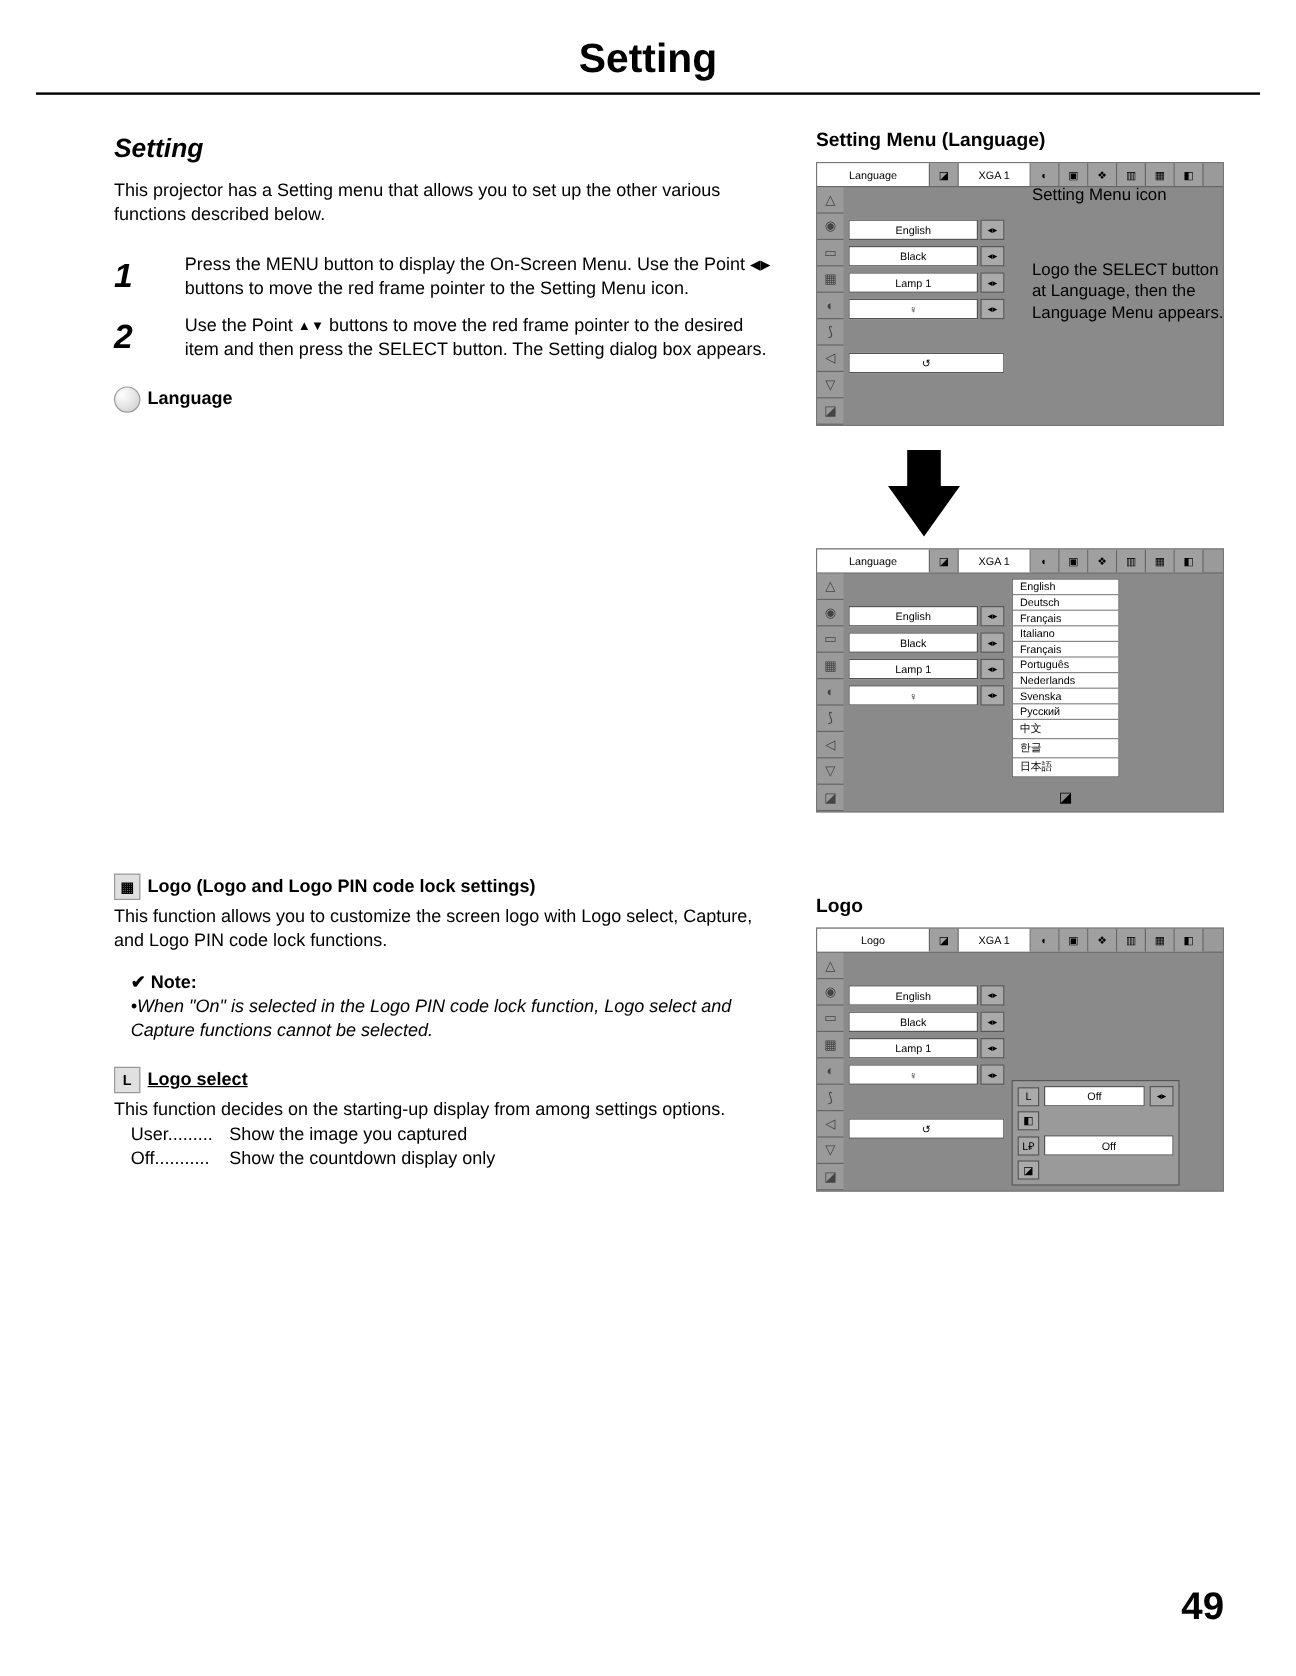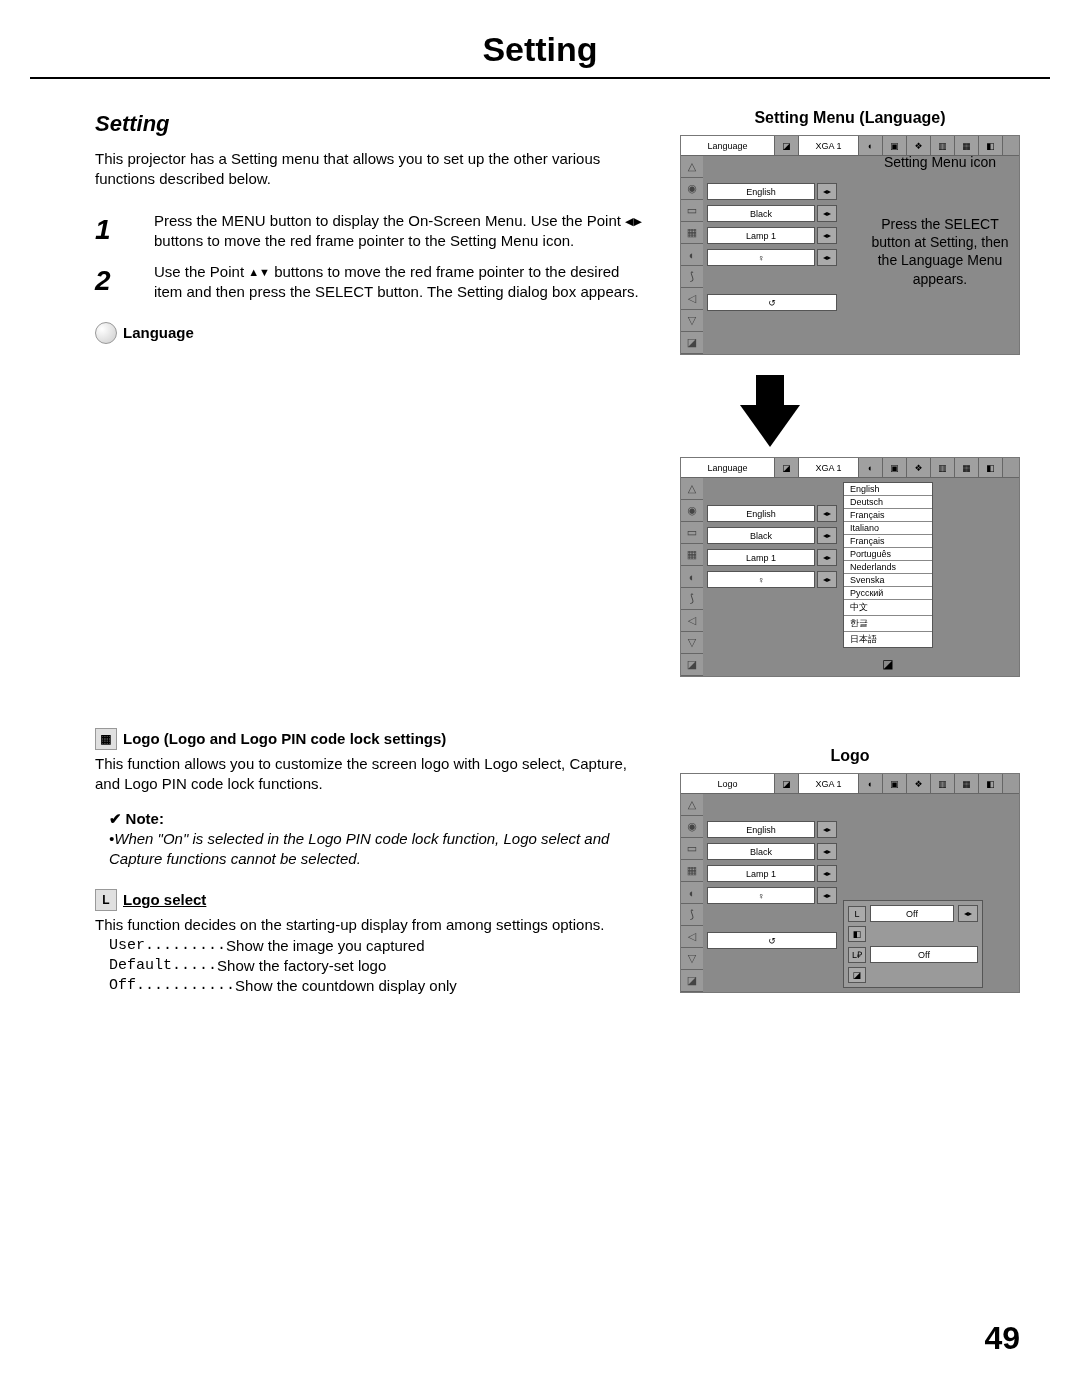--- a/index.html
+++ b/index.html
@@ -70,22 +70,22 @@
     background: radial-gradient(circle at 30% 30%, #fff, #ccc);
     display:inline-block;
   }
   .para { margin-bottom: 14px; }
   .note-block { margin: 10px 0 14px 14px; }
   .note-label::before { content: "✔"; margin-right: 4px; }
   .note-label { font-weight: bold; }
   .note-text { font-style: italic; }
   .dotlist { margin-left: 14px; }
   .dotlist .row { display:flex; }
-  .dotlist .term { min-width: 82px; font-family: Liberation Mono, monospace; }
-  .right-heading { font-weight: bold; font-size: 16px; margin-bottom: 8px; text-align: center; }
+  .dotlist .term { min-width: 82px; }
+  .right-heading { font-weight: bold; font-size: 16px; margin-bottom: 8px; }
   .page-num {
     position: absolute;
     bottom: 40px;
     right: 60px;
     font-size: 32px;
     font-weight: bold;
     margin-top: 36px;
   }
   .underline { text-decoration: underline; }
 
@@ -179,21 +179,20 @@
   .big-arrow::before {
     content:"";
     position:absolute;
     top:-72px; left:-14px;
     width:28px; height:32px;
     background:#000;
   }
   .callout {
     font-size:14px;
     line-height:1.3;
-    text-align:center;
   }
   .osd-wrapper1 { position:relative; }
   .callout1 { position:absolute; top:18px; left:180px; width:160px; }
   .callout2 { position:absolute; top:80px; left:180px; width:160px; }
   .logo-sub {
     display:flex;
     flex-direction:column;
     gap:4px;
     border:1px solid #555;
     padding:4px;
@@ -254,24 +253,20 @@
 
     <div class="sub-heading">
       <span class="icon-box">L</span>
       <span class="underline">Logo select</span>
     </div>
     <p>This function decides on the starting-up display from among settings options.</p>
     <div class="dotlist">
       <div class="row">
         <span class="term"><span>User</span><span>.........</span></span>
         <span>Show the image you captured</span>
-      </div>
-      <div class="row">
-        <span class="term"><span>Default</span><span>.....</span></span>
-        <span>Show the factory-set logo</span>
       </div>
       <div class="row">
         <span class="term"><span>Off</span><span>...........</span></span>
         <span>Show the countdown display only</span>
       </div>
     </div>
   </div>
 
   <div class="right-col">
     <div class="right-heading">Setting Menu (Language)</div>
@@ -325,21 +320,21 @@
                 <div class="osd-white">↺</div>
               </div>
             </div>
           </div>
         </div>
       </div>
       <div class="callout callout1">
         <span>Setting Menu icon</span>
       </div>
       <div class="callout callout2">
-        <span>Press the SELECT button at Setting, then the Language Menu appears.</span>
+        <span>Logo the SELECT button at Language, then the Language Menu appears.</span>
       </div>
     </div>
 
     <div style="height:40px"></div>
     <div class="big-arrow"></div>
 
     <div class="osd">
       <div class="osd-top">
         <div class="osd-top-cell osd-top-wide">Language</div>
         <div class="osd-top-cell">◪</div>

